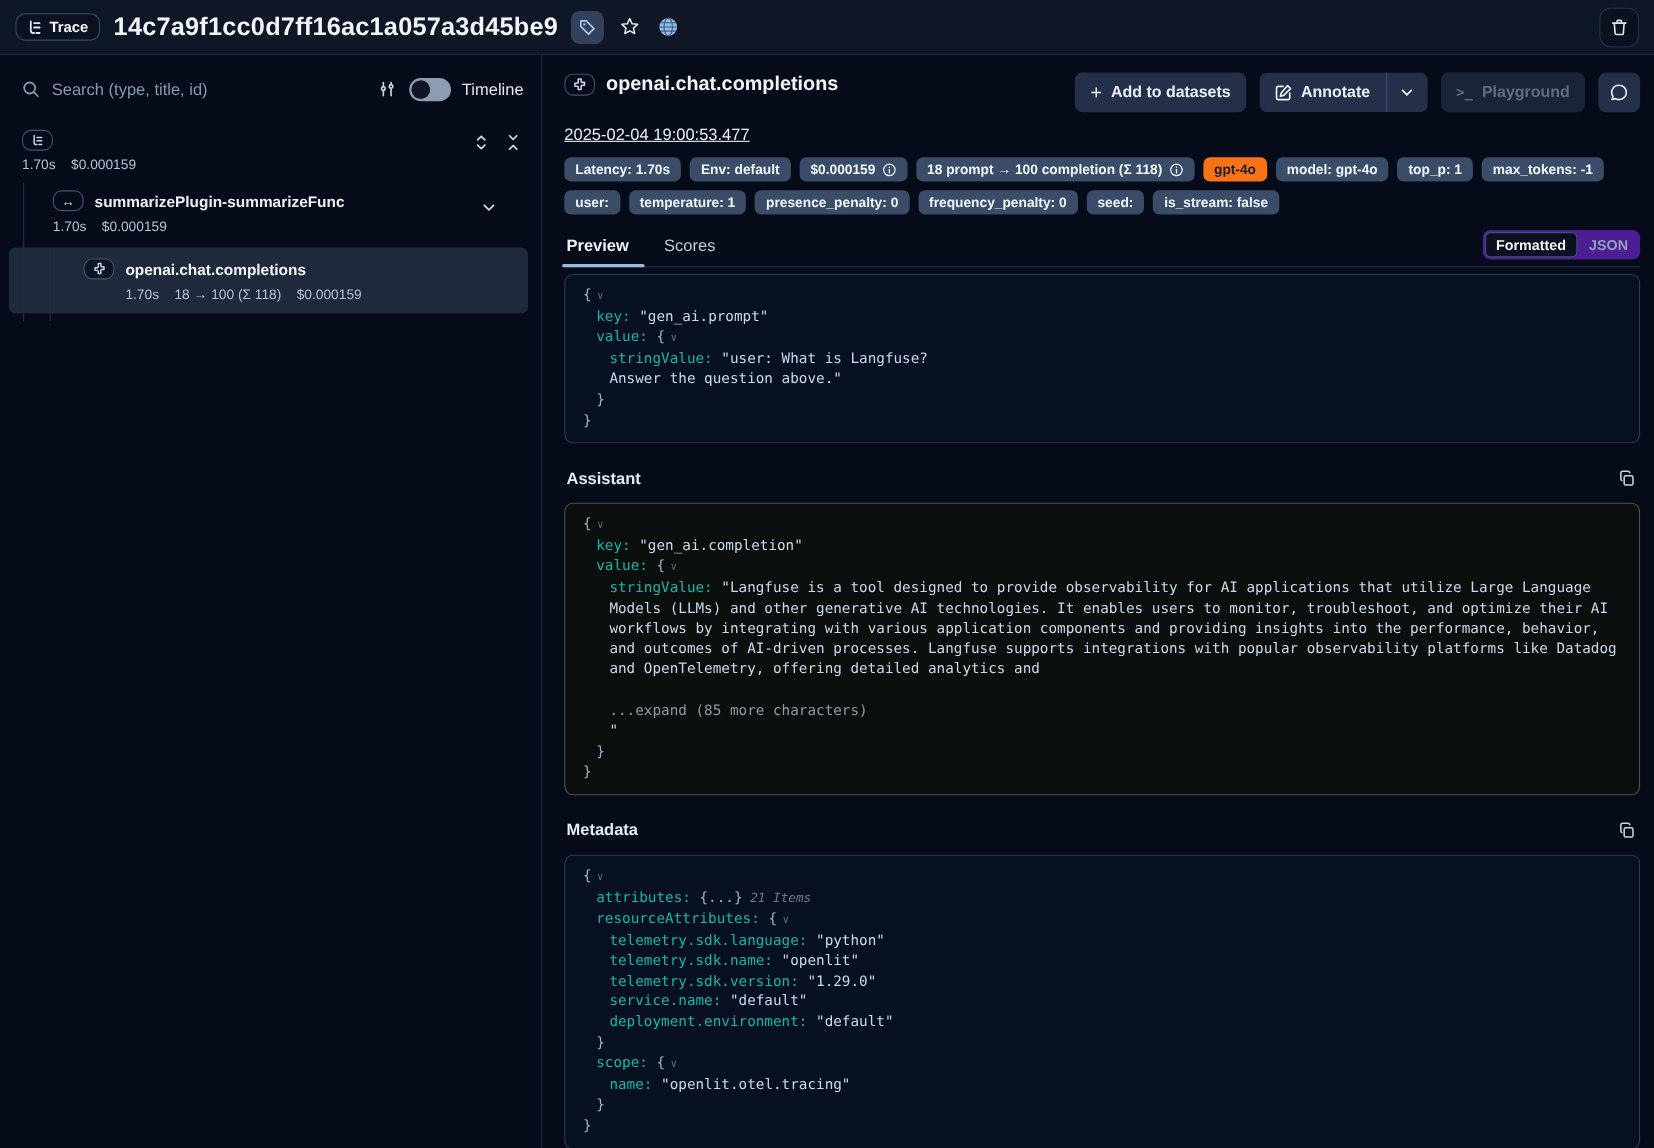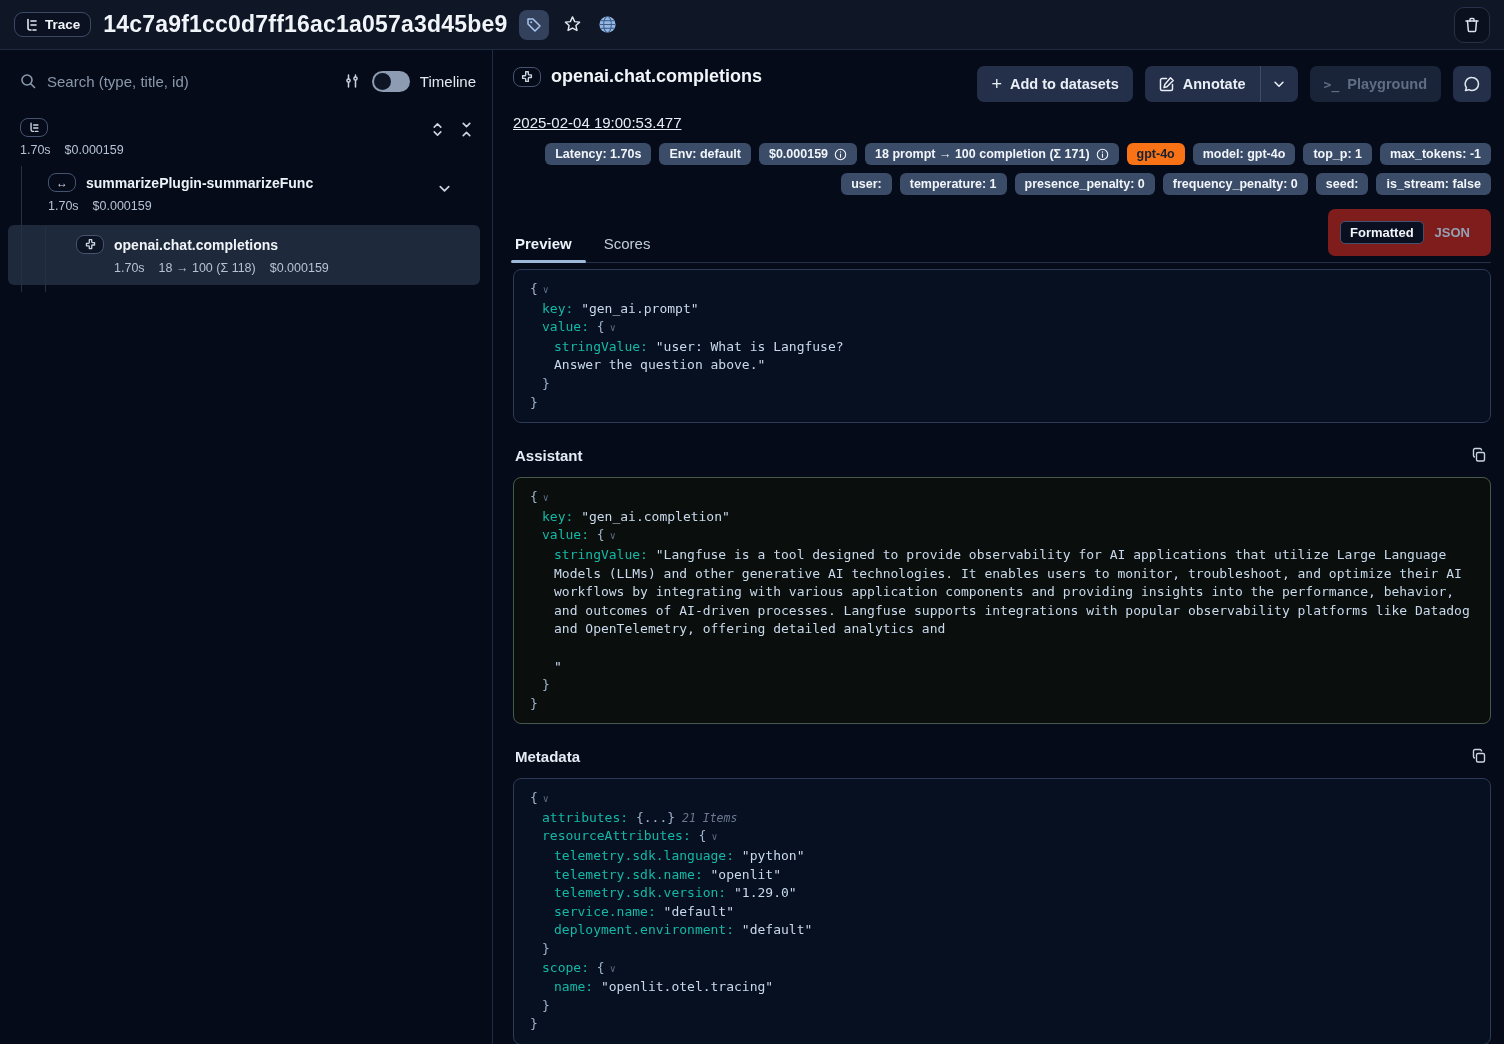--- a/index.html
+++ b/index.html
@@ -107,40 +107,40 @@
   .split .btn { border-radius:0; }
   .split .chev-part { width:38px; padding:0; justify-content:center; border-left:1px solid #3c4c6a; }
   .btn.disabled { background:#1a2438; color:#5f6e85; cursor:default; }
   .icon-sq-btn {
     width:38px; height:36px; background:#243049; border:none; border-radius:7px;
     display:flex; align-items:center; justify-content:center; cursor:pointer;
   }
   .timestamp { margin-top:12px; font-size:15px; font-weight:500; color:#e8eef6;text-decoration:underline; }
 
   
-  .badges { display:flex; flex-wrap:wrap; gap:8px 8px; margin-top:12px; max-width:980px;justify-content:flex-end; }
+  .badges { display:flex; flex-wrap:wrap; gap:8px 8px; margin-top:12px; max-width:980px; }
   .badge {
     display:inline-flex; align-items:center; gap:6px; height:22px;
     background:#3b4c68; color:#f1f5fa; border-radius:6px; padding:0 10px;
     font-size:12.5px; font-weight:700; white-space:nowrap;
   }
   .badge.highlight { background:#f97316; color:#16202f; }
 
   
   .tabs-row { display:flex; align-items:flex-end; justify-content:space-between; margin-top:14px; border-bottom:1px solid #22304a; }
   .tabs { display:flex; gap:28px; }
   .tab { font-size:15px; color:#c2cdda; padding:6px 2px 10px 2px; cursor:pointer; position:relative; }
   .tab.active { color:#eef3f9; font-weight:700; }
   .tab.active::after {
     content:""; position:absolute; left:-2px; right:-12px; bottom:-1px;
     height:3px; background:#9cb9da; border-radius:2px;
   }
   .view-toggle {
-    display:inline-flex; align-items:center; background:#7f1d1d; border-radius:7px;
-    padding:12px; margin-bottom:6px; gap:2px;
+    display:inline-flex; align-items:center; background:#4c1d95; border-radius:7px;
+    padding:2px; margin-bottom:6px; gap:2px;
   }
   .view-seg { font-size:13px; font-weight:600; color:#93a1b4; padding:3px 9px; cursor:pointer; border-radius:5px; }
   .view-seg.active { background:#0a101f; border:1px solid #42526e; color:#f1f5f9; font-weight:700; }
 
   
   .sections { margin-top:6px; }
   .section-head { display:flex; align-items:center; justify-content:space-between; margin:22px 2px 12px 2px; }
   .section-title { font-size:15px; font-weight:600; color:#e5ecf5; }
   .copy-btn { background:none; border:none; cursor:pointer; padding:2px; }
   .code-block {
@@ -380,21 +380,21 @@
           <span>$0.000159</span>
           <span>
             <svg width="13" height="13" viewBox="0 0 14 14" fill="none" stroke="#f1f5fa" stroke-width="1.2" stroke-linecap="round">
               <circle cx="7" cy="7" r="5.6"></circle>
               <path d="M7 6.5 V10"></path>
               <circle cx="7" cy="4.3" r="0.7" fill="#f1f5fa" stroke="none"></circle>
             </svg>
           </span>
         </span>
         <span class="badge">
-          <span>18 prompt → 100 completion (Σ 171)</span>
+          <span>18 prompt → 100 completion (Σ 118)</span>
           <span>
             <svg width="13" height="13" viewBox="0 0 14 14" fill="none" stroke="#f1f5fa" stroke-width="1.2" stroke-linecap="round">
               <circle cx="7" cy="7" r="5.6"></circle>
               <path d="M7 6.5 V10"></path>
               <circle cx="7" cy="4.3" r="0.7" fill="#f1f5fa" stroke="none"></circle>
             </svg>
           </span>
         </span>
         <span class="badge highlight">
           <span>gpt-4o</span>
@@ -457,20 +457,21 @@
               <path d="M10.5 3.5 V3 A1.5 1.5 0 0 0 9 1.5 H4 A1.5 1.5 0 0 0 2.5 3 v5.5 A1.5 1.5 0 0 0 4 10"></path>
             </svg>
           </button>
         </div>
         <div class="code-block assistant">
           <div class="code-line" style="padding-left: 0px;"><span class="tok-punc">{</span><span class="tok-caret">∨</span></div>
           <div class="code-line" style="padding-left: 12px;"><span class="tok-key">key: </span><span class="tok-str">"gen_ai.completion"</span></div>
           <div class="code-line" style="padding-left: 12px;"><span class="tok-key">value: </span><span class="tok-punc">{</span><span class="tok-caret">∨</span></div>
           <div class="code-line" style="padding-left: 24px;"><span class="tok-key">stringValue: </span><span class="tok-str">"Langfuse is a tool designed to provide observability for AI applications that utilize Large Language Models (LLMs) and other generative AI technologies. It enables users to monitor, troubleshoot, and optimize their AI workflows by integrating with various application components and providing insights into the performance, behavior, and outcomes of AI-driven processes. Langfuse supports integrations with popular observability platforms like Datadog and OpenTelemetry, offering detailed analytics and</span></div>
           <div class="code-line" style="padding-left: 24px;">&nbsp;</div>
+          <div class="code-line" style="padding-left: 24px;"><span class="tok-expand">...expand (85 more characters)</span></div>
           <div class="code-line" style="padding-left: 24px;"><span class="tok-str">"</span></div>
           <div class="code-line" style="padding-left: 12px;"><span class="tok-punc">}</span></div>
           <div class="code-line" style="padding-left: 0px;"><span class="tok-punc">}</span></div>
         </div>
         <div class="section-head">
           <span class="section-title">Metadata</span>
           <button class="copy-btn">
             <svg width="16" height="16" viewBox="0 0 16 16" fill="none" stroke="#cbd5e1" stroke-width="1.4" stroke-linejoin="round">
               <rect x="5.5" y="5.5" width="8" height="8.5" rx="1.5"></rect>
               <path d="M10.5 3.5 V3 A1.5 1.5 0 0 0 9 1.5 H4 A1.5 1.5 0 0 0 2.5 3 v5.5 A1.5 1.5 0 0 0 4 10"></path>

